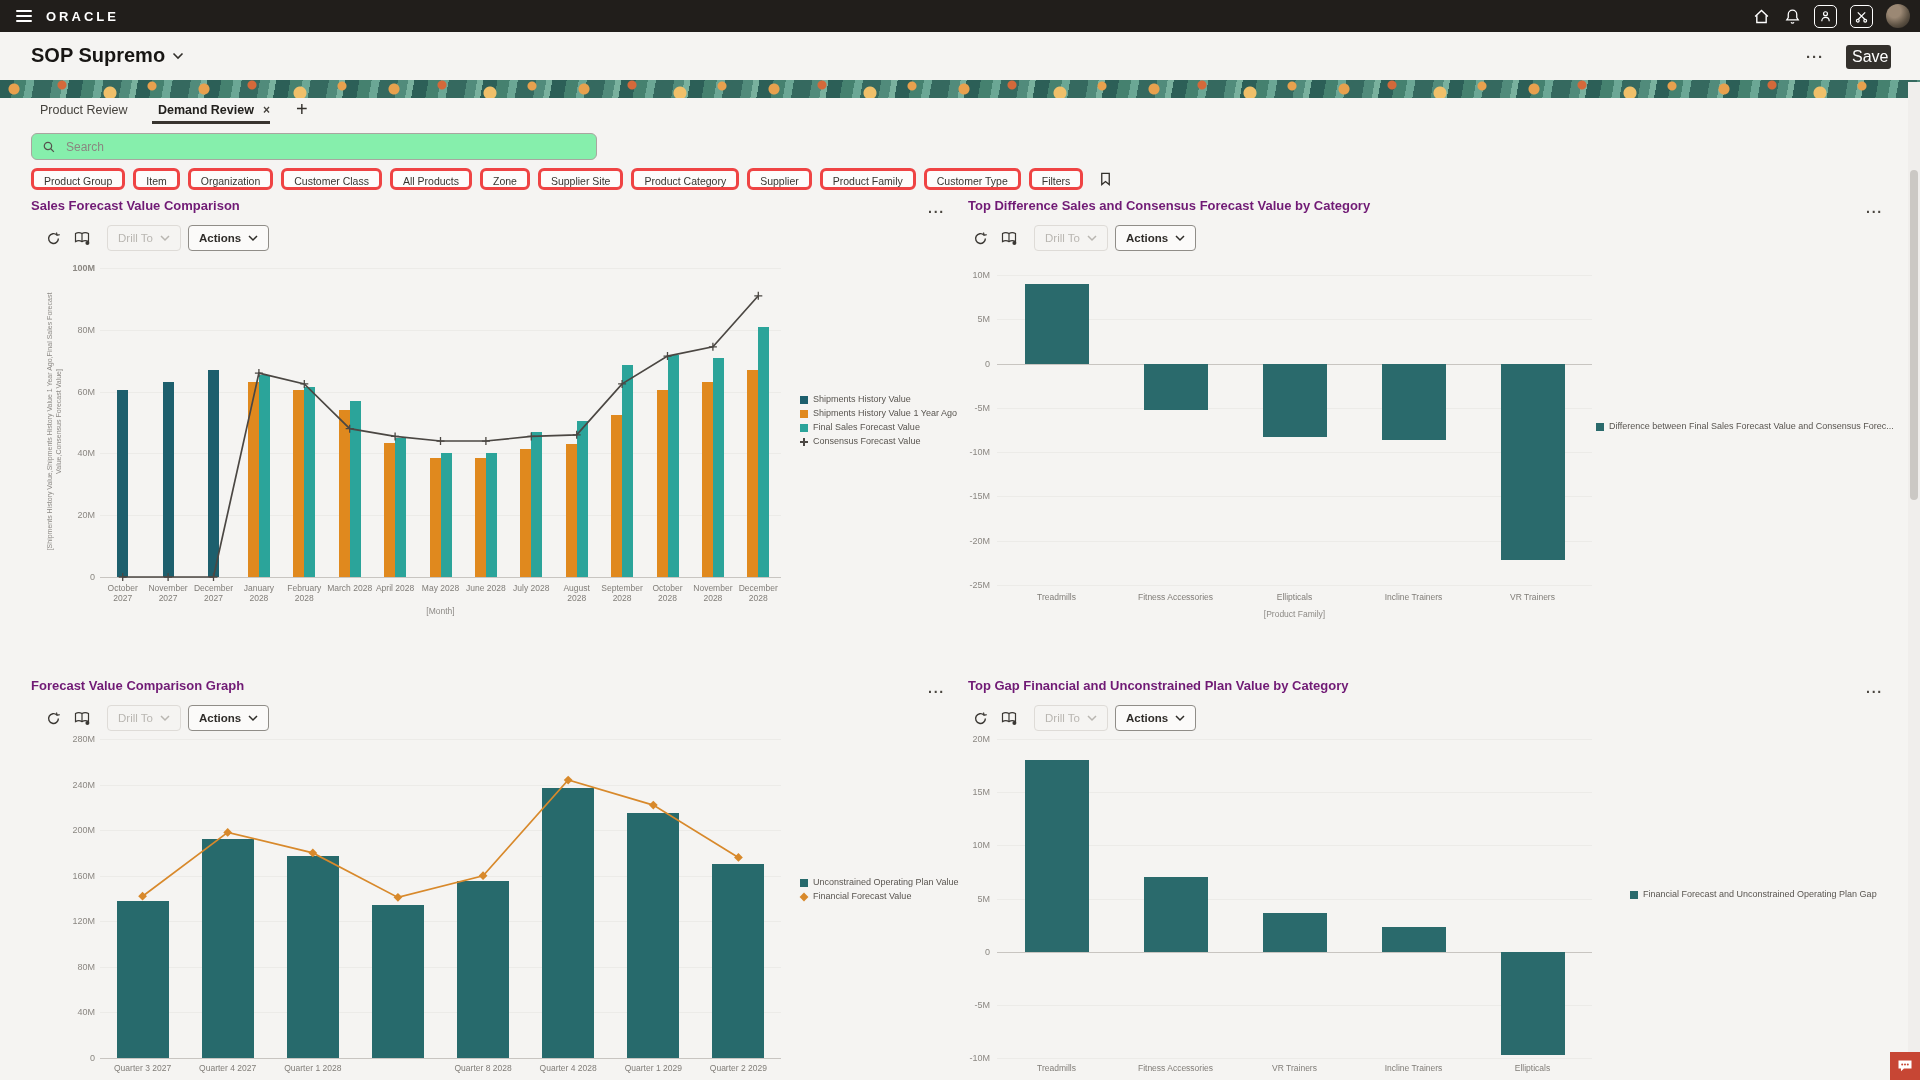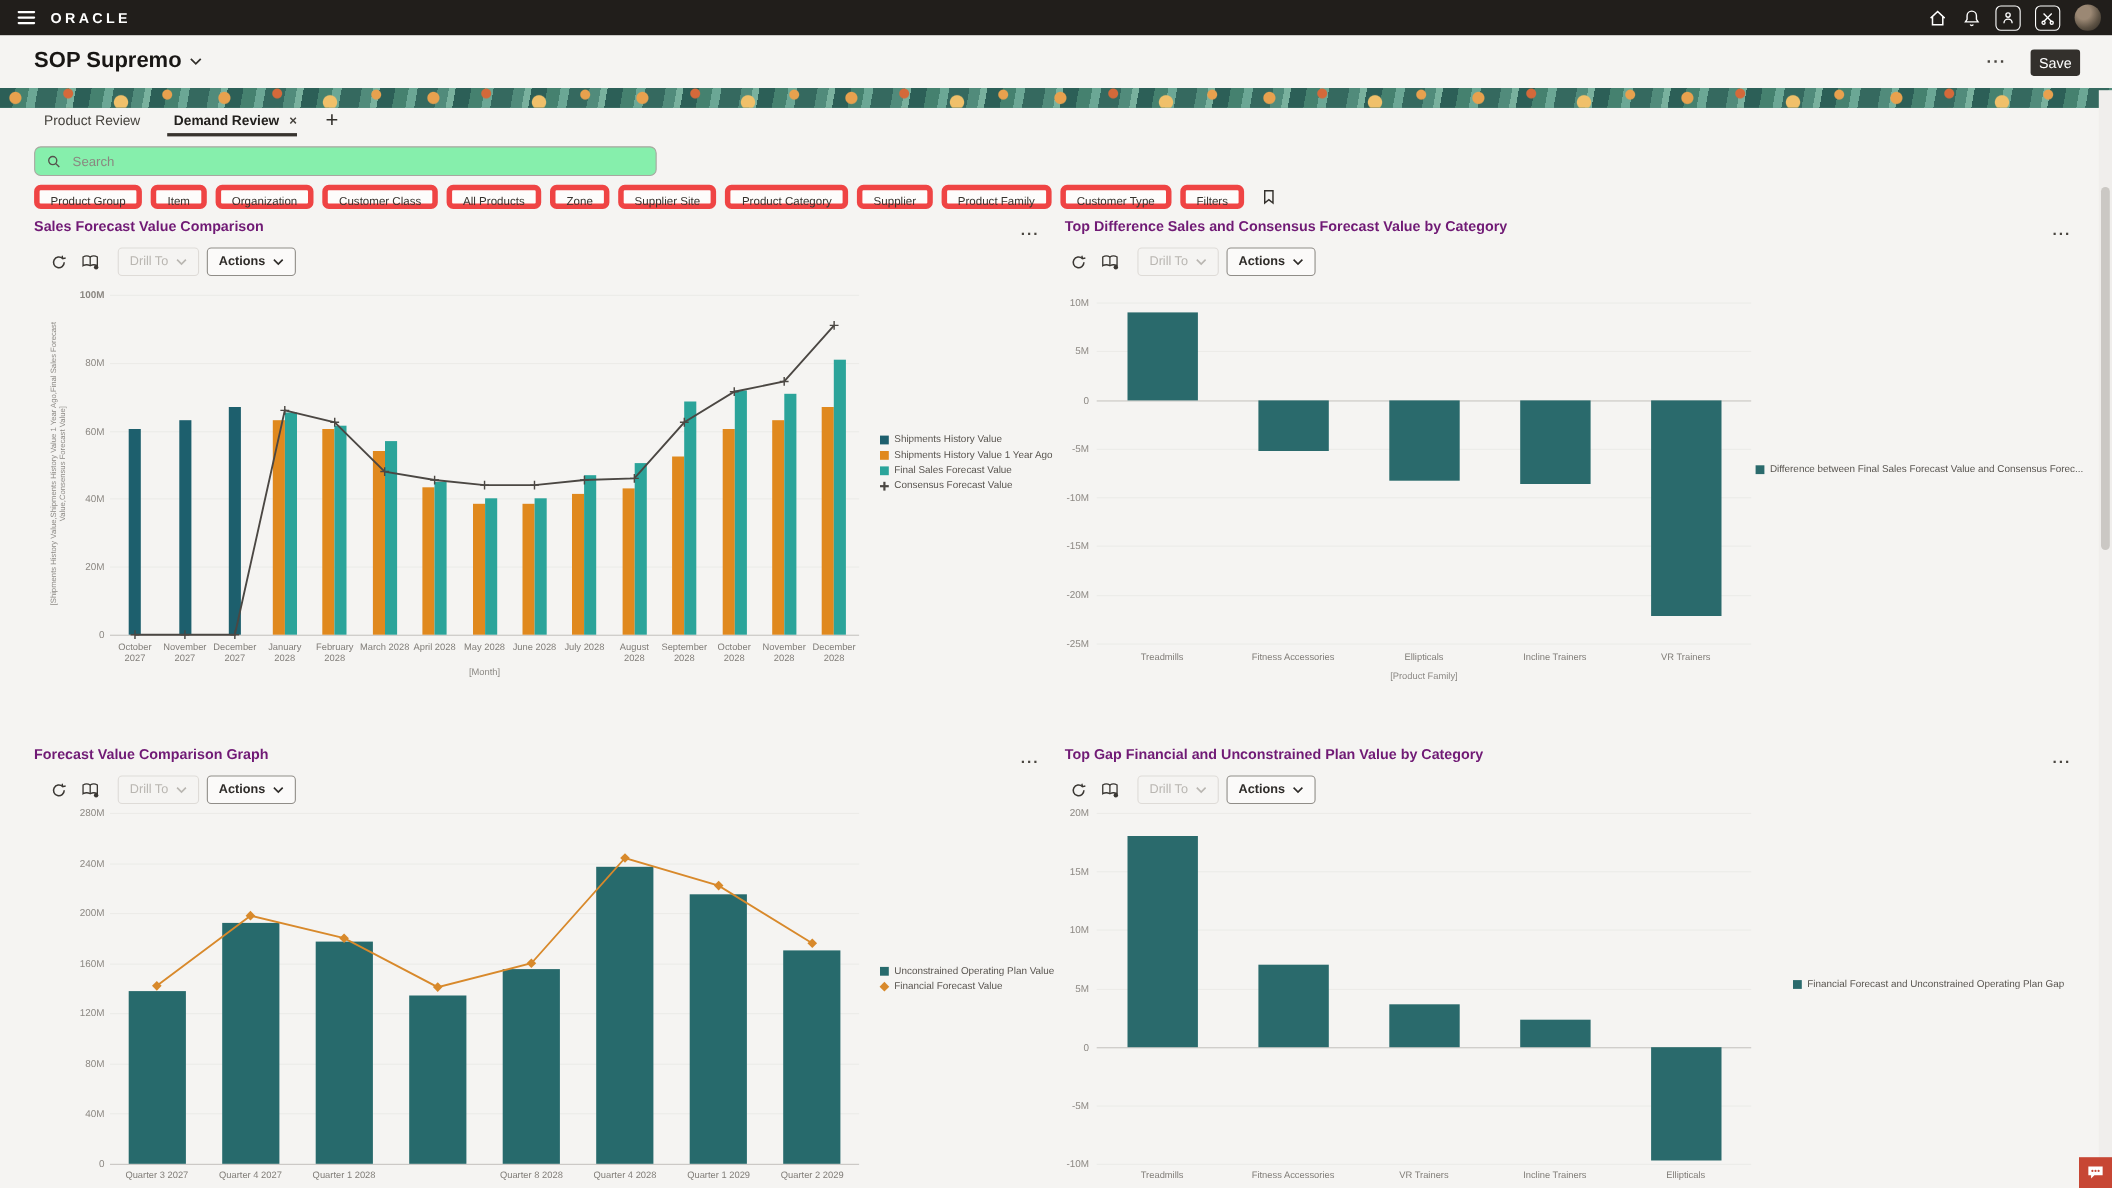--- a/index.html
+++ b/index.html
@@ -21,21 +21,21 @@
               display:flex;align-items:center;justify-content:center;}
   .avatar{width:24px;height:24px;border-radius:50%;
           background:radial-gradient(circle at 35% 30%,#9b8874 0 28%,#5d5244 62%,#2b2620 100%);}
 
   
   .page-title{position:absolute;left:31px;top:44px;display:flex;align-items:center;gap:7px;
               font-size:20px;font-weight:700;color:#181614;cursor:pointer;}
   .hdr-dots{position:absolute;left:1806px;top:48px;font-size:15px;font-weight:700;color:#49453f;
             letter-spacing:1px;cursor:pointer;}
   .save-btn{position:absolute;left:1846px;top:45px;width:45px;height:24px;background:#33302c;
-            color:#fff;font-size:13px;border:none;border-radius:3px;cursor:pointer;}
+            color:#fff;font-size:16px;border:none;border-radius:3px;cursor:pointer;}
 
   
   .banner{position:absolute;left:0;top:80px;width:1920px;height:18px;background-color:#4e8a7e;
     background-image:
       radial-gradient(circle at 14px 9px,#e8a14e 0 5px,transparent 6px),
       radial-gradient(circle at 62px 5px,#d4693a 0 4px,transparent 5px),
       radial-gradient(circle at 110px 13px,#f0c06a 0 6px,transparent 7px),
       radial-gradient(circle at 152px 6px,#e8a14e 0 4px,transparent 5px),
       repeating-linear-gradient(100deg,#2c5f57 0 14px,#45816f 14px 26px,#6ba795 26px 34px,
         #35695f 34px 52px,#518b7b 52px 62px,#79b19e 62px 68px);
@@ -50,21 +50,21 @@
 
   
   .search{position:absolute;left:31px;top:133px;width:566px;height:27px;background:#86efac;
           border:1px solid #a9a6a0;border-radius:6px;display:flex;align-items:center;padding:0 10px;gap:8px;}
   .search input{flex:1;border:none;outline:none;background:transparent;font-size:12px;color:#33302c;
                 font-family:inherit;}
   .search input::placeholder{color:#8a8780;}
 
   
   .chips{position:absolute;left:31px;top:168px;display:flex;align-items:center;gap:8px;}
-  .chip{height:22px;line-height:20px;padding:0 10px;background:#fdfcfb;border:5px solid #ef4444;
+  .chip{height:22px;line-height:20px;padding:0 10px;background:#fdfcfb;border:3px solid #ef4444;
         border-radius:6px;font-size:10.5px;color:#37342f;white-space:nowrap;cursor:pointer;}
   .bookmark-btn{margin-left:7px;cursor:pointer;display:flex;align-items:center;}
 
   
   .panel-title{position:absolute;font-size:13px;font-weight:700;color:#701a75;}
   .panel-dots{position:absolute;font-size:14px;font-weight:700;color:#49453f;letter-spacing:1px;cursor:pointer;}
   .toolbar{position:absolute;display:flex;align-items:center;height:28px;}
   .tb-icon{cursor:pointer;display:flex;align-items:center;}
   .tb-book{margin-left:13px;}
   .btn{height:26px;border-radius:4px;font-size:11.5px;display:flex;align-items:center;gap:7px;

